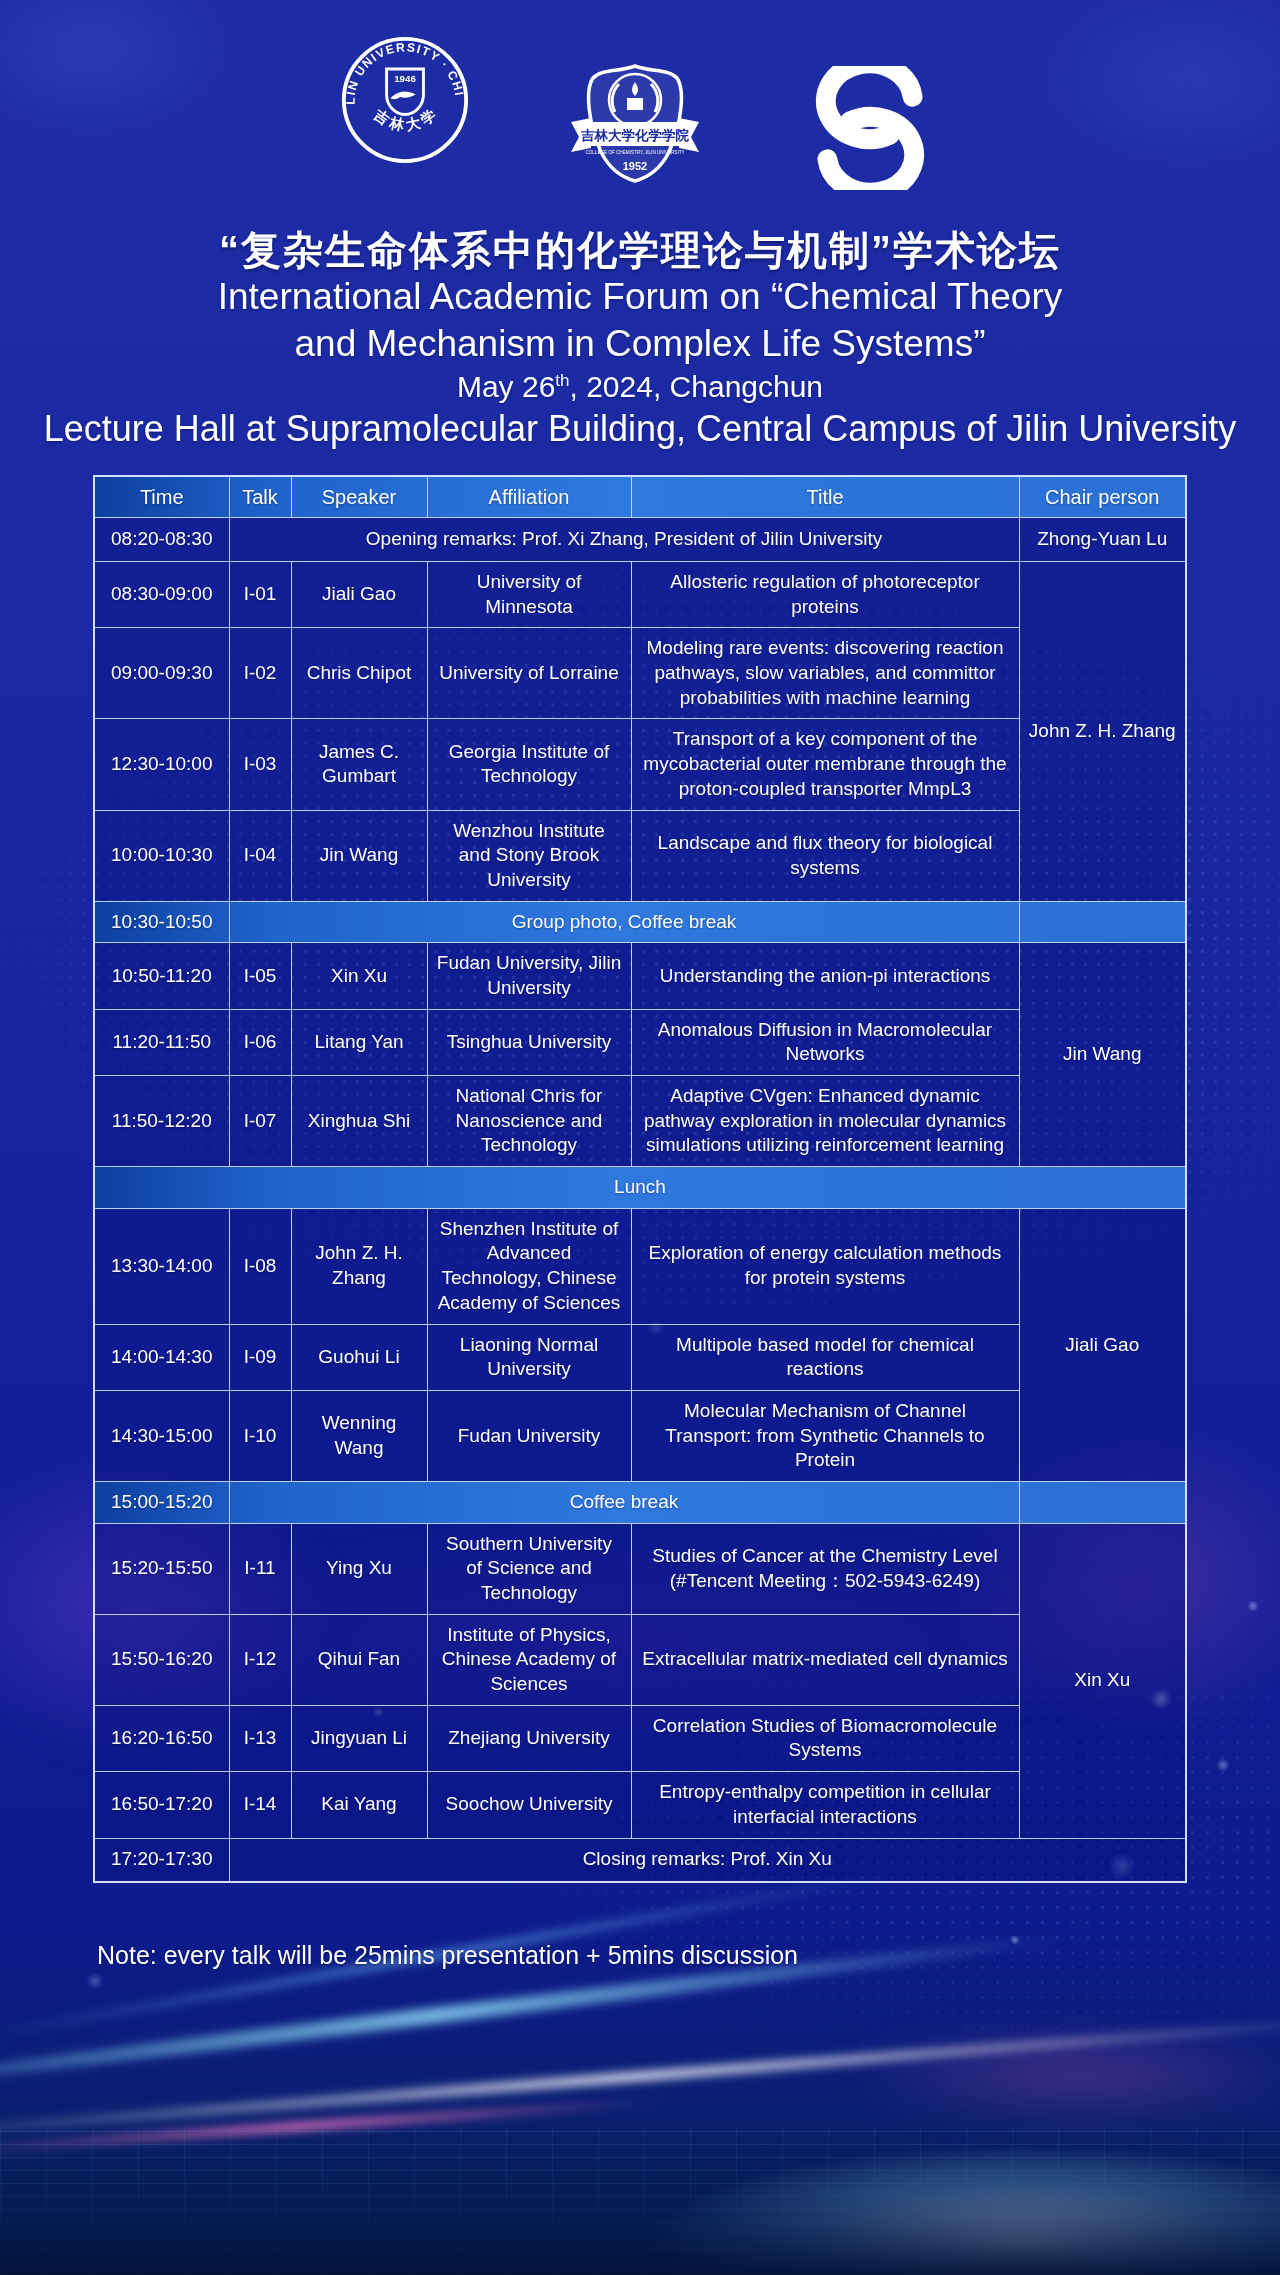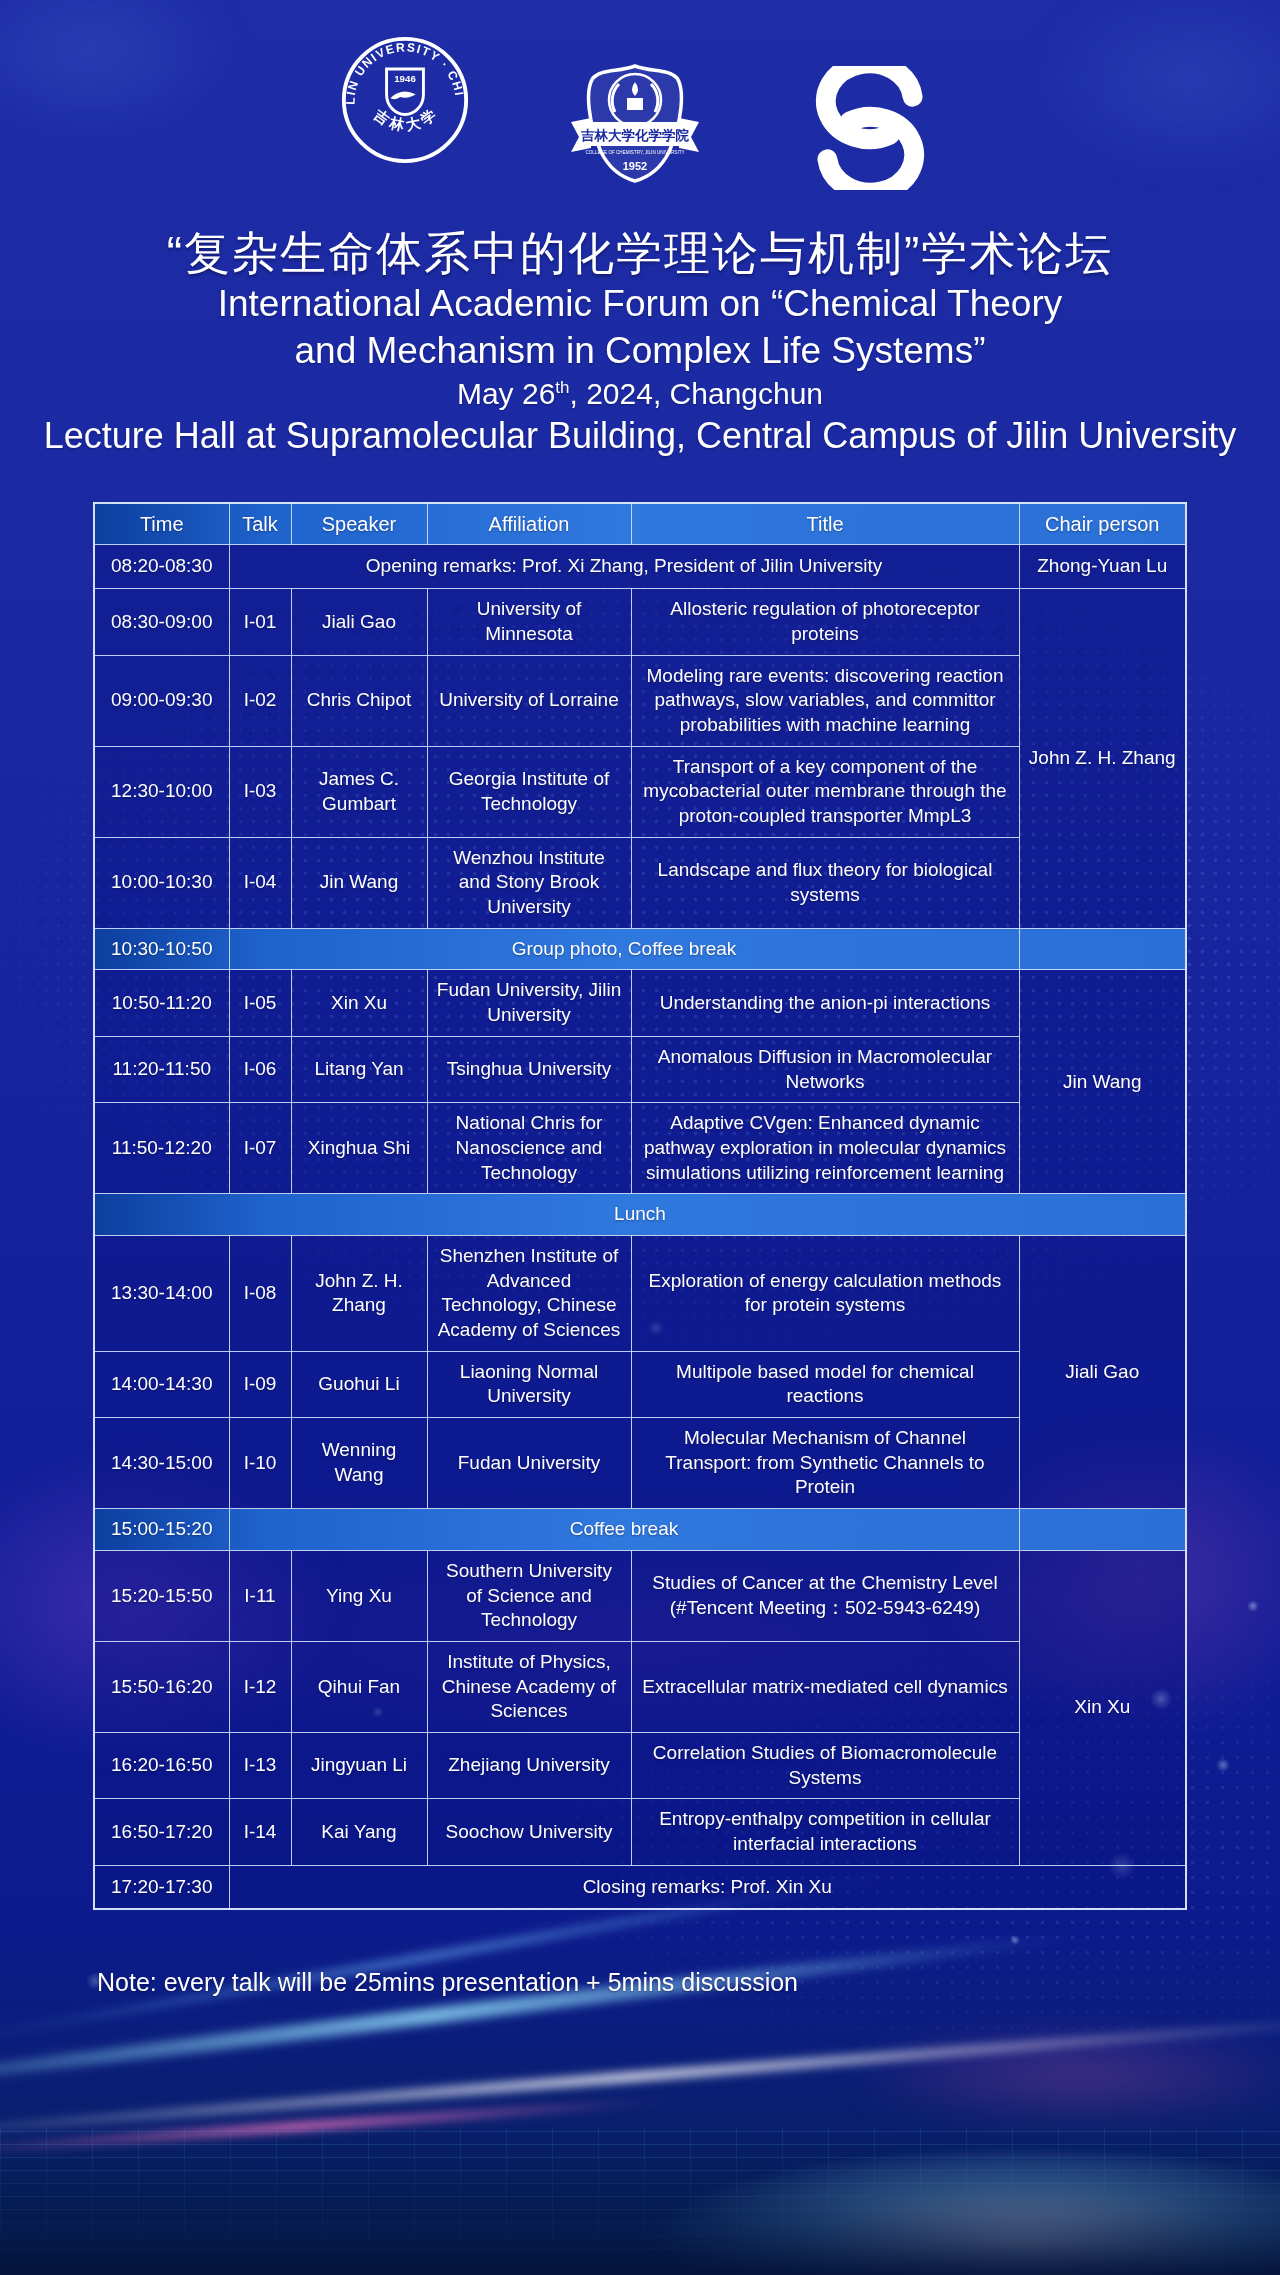--- a/index.html
+++ b/index.html
@@ -64,28 +64,28 @@
   .bk8{left:1010px;top:1935px;width:10px;height:10px;opacity:.5;}
 
   
   .content{position:relative;z-index:5;}
   .logos{display:flex;justify-content:center;align-items:flex-start;gap:78px;padding-top:34px;height:156px;}
   .logo{flex:0 0 auto;}
   .logo-badge{margin-top:26px;}
   .logo-swirl{margin-top:32px;}
 
   .titles{text-align:center;margin-top:36px;}
-  .zh-title{font-size:46px;font-weight:400;letter-spacing:2px;line-height:1.2;
+  .zh-title{font-size:40px;font-weight:700;letter-spacing:2px;line-height:1.2;
     text-shadow:0 2px 3px rgba(0,0,30,.4);}
   .en-line{font-size:37px;font-weight:500;line-height:1.26;text-shadow:0 1px 2px rgba(0,0,30,.35);}
   .date-line{font-size:30px;font-weight:500;line-height:1.3;text-shadow:0 1px 2px rgba(0,0,30,.35);}
   .date-line sup{font-size:17px;}
   .venue-line{font-size:36px;font-weight:500;line-height:1.3;text-shadow:0 1px 2px rgba(0,0,30,.35);}
 
-  .table-wrap{margin:42px 0 0 93px;width:1093px;}
+  .table-wrap{margin:22px 0 0 93px;width:1093px;}
   table.schedule{border-collapse:collapse;table-layout:fixed;width:1092px;
     border:2px solid rgba(222,234,253,.95);}
   .schedule th,.schedule td{
     border:1px solid rgba(206,221,247,.92);
     text-align:center;vertical-align:middle;
     padding:8px 9px;font-size:19px;line-height:1.3;color:#fff;
     text-shadow:0 1px 2px rgba(0,0,25,.35);
     word-wrap:break-word;}
   .schedule th{font-size:20px;font-weight:500;padding:7px 6px;}
   .col-time{width:135px}.col-talk{width:62px}.col-speaker{width:136px}

